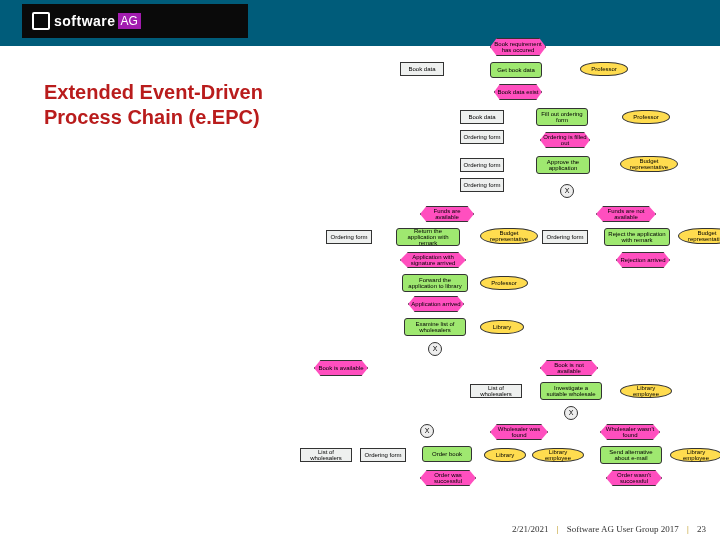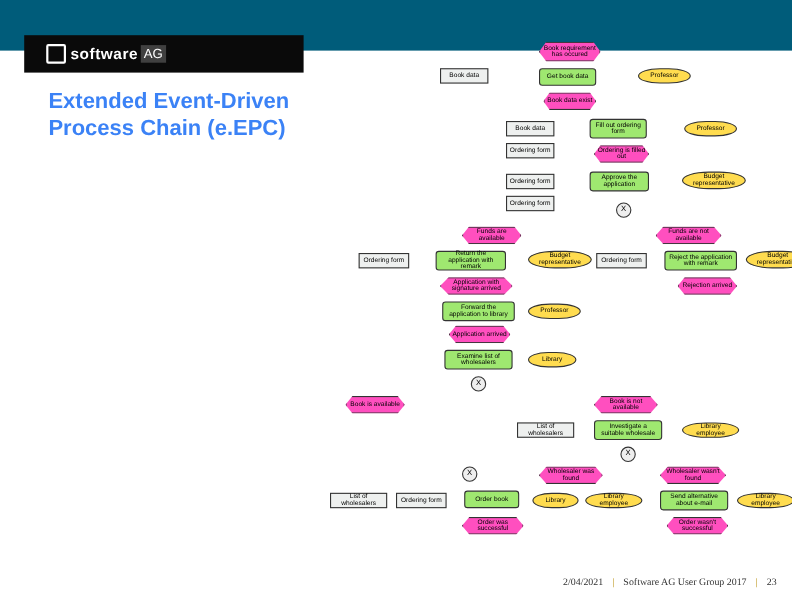--- a/index.html
+++ b/index.html
@@ -1,21 +1,21 @@
 <!DOCTYPE html>
 <html><head>
 <meta charset="utf-8">
 <style>
 html,body{margin:0;padding:0;width:720px;height:540px;font-family:Verdana,Arial,sans-serif;background:#fff;overflow:hidden}
 .hdr{position:absolute;top:0;left:0;width:720px;height:46px;background:#005c7a}
-.logo-bar{position:absolute;top:32px;left:22px;width:254px;height:34px;background:#0a0a0a;display:flex;align-items:center;padding-left:20px;box-sizing:border-box}
+.logo-bar{position:absolute;top:4px;left:22px;width:226px;height:34px;background:#0a0a0a;display:flex;align-items:center;padding-left:10px;box-sizing:border-box}
 .logo-s{width:14px;height:14px;border:2px solid #fff;border-radius:2px;display:inline-block;margin-right:4px}
 .logo-txt{color:#fff;font-size:14px;font-weight:bold;letter-spacing:.5px}
-.logo-ag{color:#fff;font-size:12px;font-weight:normal;background:#404040;padding:1px 3px;margin-left:2px}
-.title{position:absolute;top:80px;left:44px;font:bold 20px/1.25 Verdana,Arial;color:#3b82f6;width:260px}
+.logo-ag{color:#fff;font-size:12px;font-weight:normal;background:#a21caf;padding:1px 3px;margin-left:2px}
+.title{position:absolute;top:80px;left:44px;font:bold 20px/1.25 Verdana,Arial;color:#b91c1c;width:260px}
 .footer{position:absolute;bottom:6px;right:14px;font:9px Verdana;color:#333}
 .footer .sep{color:#b58a00;margin:0 6px}
 
 .diag{position:absolute;right:10px;top:38px;width:430px;height:470px}
 .node{position:absolute;font:6px Arial;text-align:center;line-height:1.05;display:flex;align-items:center;justify-content:center;box-sizing:border-box;padding:1px 2px;border:1px solid #333}
 .evt{background:#ff4fbf;clip-path:polygon(12% 0,88% 0,100% 50%,88% 100%,12% 100%,0 50%)}
 .fn{background:#9fe870;border-radius:3px}
 .org{background:#ffdc4f;border-radius:50%/60%;border:1px solid #333}
 .doc{background:#eef0ef;border:1px solid #333}
 .conn{position:absolute;width:12px;height:12px;border:1px solid #333;border-radius:50%;background:#eee;font:7px Arial;text-align:center;line-height:12px}
@@ -78,18 +78,18 @@
     <div class="node evt" style="left: 326px; top: 432px; width: 56px; height: 16px;">Order wasn't successful</div>
     <div class="node doc" style="left: 20px; top: 410px; width: 52px; height: 14px;">List of wholesalers</div>
     <div class="node doc" style="left: 80px; top: 410px; width: 46px; height: 14px;">Ordering form</div>
     <div class="node fn" style="left: 142px; top: 408px; width: 50px; height: 16px;">Order book</div>
     <div class="node org" style="left: 204px; top: 410px; width: 42px; height: 14px;">Library</div>
     <div class="node org" style="left: 252px; top: 410px; width: 52px; height: 14px;">Library employee</div>
     <div class="node evt" style="left: 140px; top: 432px; width: 56px; height: 16px;">Order was successful</div>
   </div>
 
 <div class="footer">
-  <span>2/04/2021</span>
+  <span>2/21/2021</span>
   <span class="sep">|</span>
   <span>Software AG User Group 2017</span>
   <span class="sep">|</span>
   <span>23</span>
 </div>
 
 </body></html>

